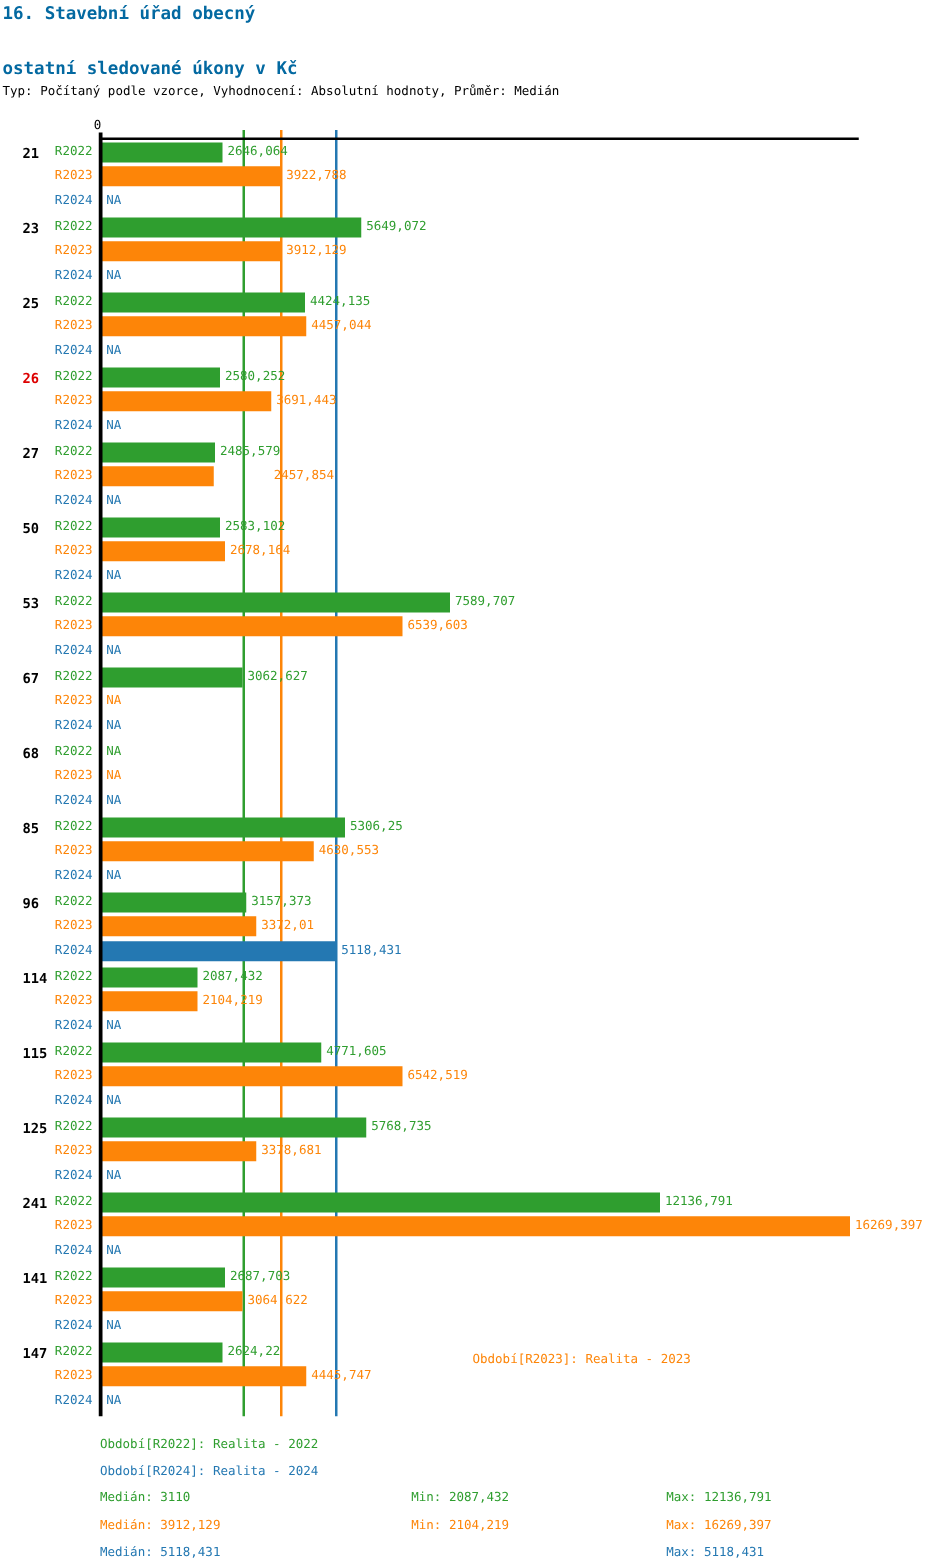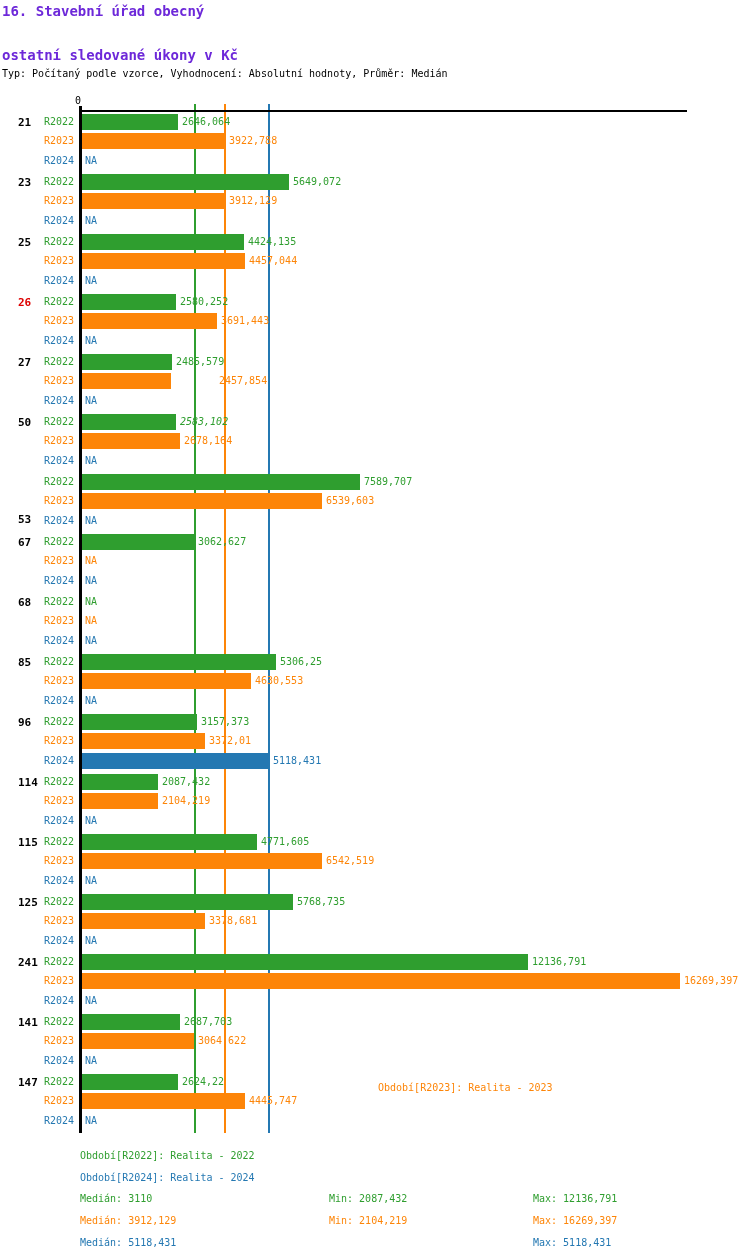--- a/index.html
+++ b/index.html
@@ -1,19 +1,19 @@
 <!DOCTYPE html>
 <html><head>
 <meta charset="utf-8">
 <style>
   html,body{margin:0;padding:0;background:#fff;}
   #page{position:relative;width:750px;height:1254px;background:#fff;
         font-family:"DejaVu Sans Mono",monospace;overflow:hidden;}
   .abs{position:absolute;white-space:nowrap;}
-  .title{font-size:14px;font-weight:bold;color:#6d28d9;}
+  .title{font-size:14px;font-weight:bold;color:#0369a1;}
   .meta{font-size:10px;color:#000;}
   .catlab{font-size:11px;font-weight:bold;color:#000;z-index:4;}
   .catlab.hl{color:#dd0000;}
   .serlab{font-size:10px;text-align:right;width:74px;left:0;z-index:4;}
   .vallab{font-size:10px;z-index:4;}
   .bar{position:absolute;height:16px;z-index:2;}
   .refline{position:absolute;width:2px;z-index:1;}
   .axisv{position:absolute;background:#000;z-index:3;}
   .axish{position:absolute;background:#000;z-index:3;}
   .zero{font-size:10px;color:#000;}
@@ -81,27 +81,27 @@
       <div class="bar b2022" style="left: 81px; top: 354px; width: 91px;"></div>
       <div class="abs vallab c2022" style="left: 176px; top: 356px;">2485,579</div>
       <div class="abs serlab c2023" style="top: 375px;">R2023</div>
       <div class="bar b2023" style="left: 81px; top: 373px; width: 90px;"></div>
       <div class="abs vallab c2023" style="left: 175px; top: 375px; margin-left: 44px;">2457,854</div>
       <div class="abs serlab c2024" style="top: 395px;">R2024</div>
       <div class="abs vallab c2024" style="left: 85px; top: 395px;">NA</div>
       <div class="abs catlab" style="left: 18px; top: 416px;">50</div>
       <div class="abs serlab c2022" style="top: 416px;">R2022</div>
       <div class="bar b2022" style="left: 81px; top: 414px; width: 95px;"></div>
-      <div class="abs vallab c2022" style="left: 180px; top: 416px; font-style: italic;">2583,102</div>
+      <div class="abs vallab c2022" style="left: 180px; top: 416px;">2583,102</div>
       <div class="abs serlab c2023" style="top: 435px;">R2023</div>
       <div class="bar b2023" style="left: 81px; top: 433px; width: 99px;"></div>
       <div class="abs vallab c2023" style="left: 184px; top: 435px;">2678,164</div>
       <div class="abs serlab c2024" style="top: 455px;">R2024</div>
       <div class="abs vallab c2024" style="left: 85px; top: 455px;">NA</div>
-      <div class="abs catlab" style="left: 18px; top: 476px; margin-top: 37px;">53</div>
+      <div class="abs catlab" style="left: 18px; top: 476px;">53</div>
       <div class="abs serlab c2022" style="top: 476px;">R2022</div>
       <div class="bar b2022" style="left: 81px; top: 474px; width: 279px;"></div>
       <div class="abs vallab c2022" style="left: 364px; top: 476px;">7589,707</div>
       <div class="abs serlab c2023" style="top: 495px;">R2023</div>
       <div class="bar b2023" style="left: 81px; top: 493px; width: 241px;"></div>
       <div class="abs vallab c2023" style="left: 326px; top: 495px;">6539,603</div>
       <div class="abs serlab c2024" style="top: 515px;">R2024</div>
       <div class="abs vallab c2024" style="left: 85px; top: 515px;">NA</div>
       <div class="abs catlab" style="left: 18px; top: 536px;">67</div>
       <div class="abs serlab c2022" style="top: 536px;">R2022</div>

